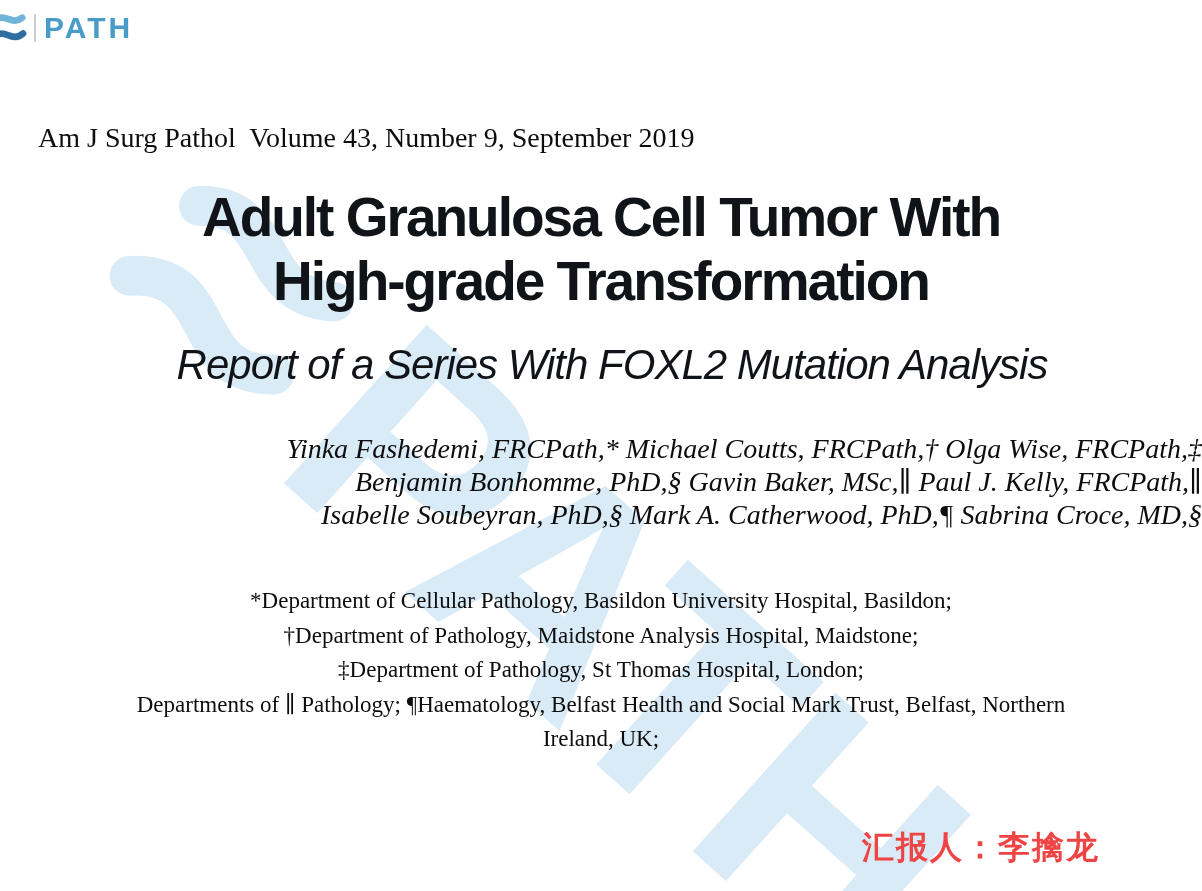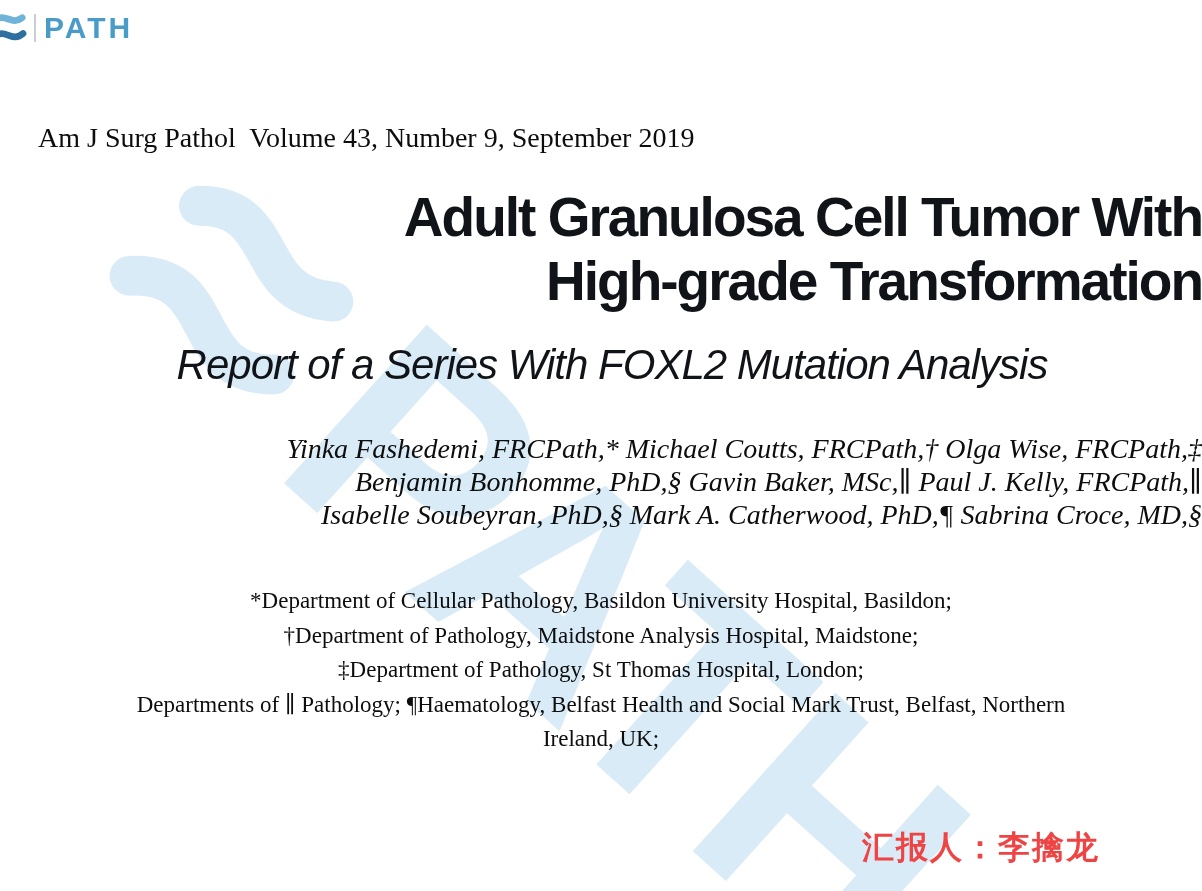--- a/index.html
+++ b/index.html
@@ -78,21 +78,21 @@
     margin-top: 25px;
   }
 
   
   .title {
     position: absolute;
     top: 186px;
     left: 0;
     width: 100%;
     margin: 0;
-    text-align: right;
+    text-align: center;
     font-family: "Liberation Sans", "DejaVu Sans", sans-serif;
     font-weight: 600;
     font-size: 55px;
     letter-spacing: -2px;
     line-height: 1.16;
     color: #101418;
   }
   .title-line { display: block; }
 
   .subtitle {

